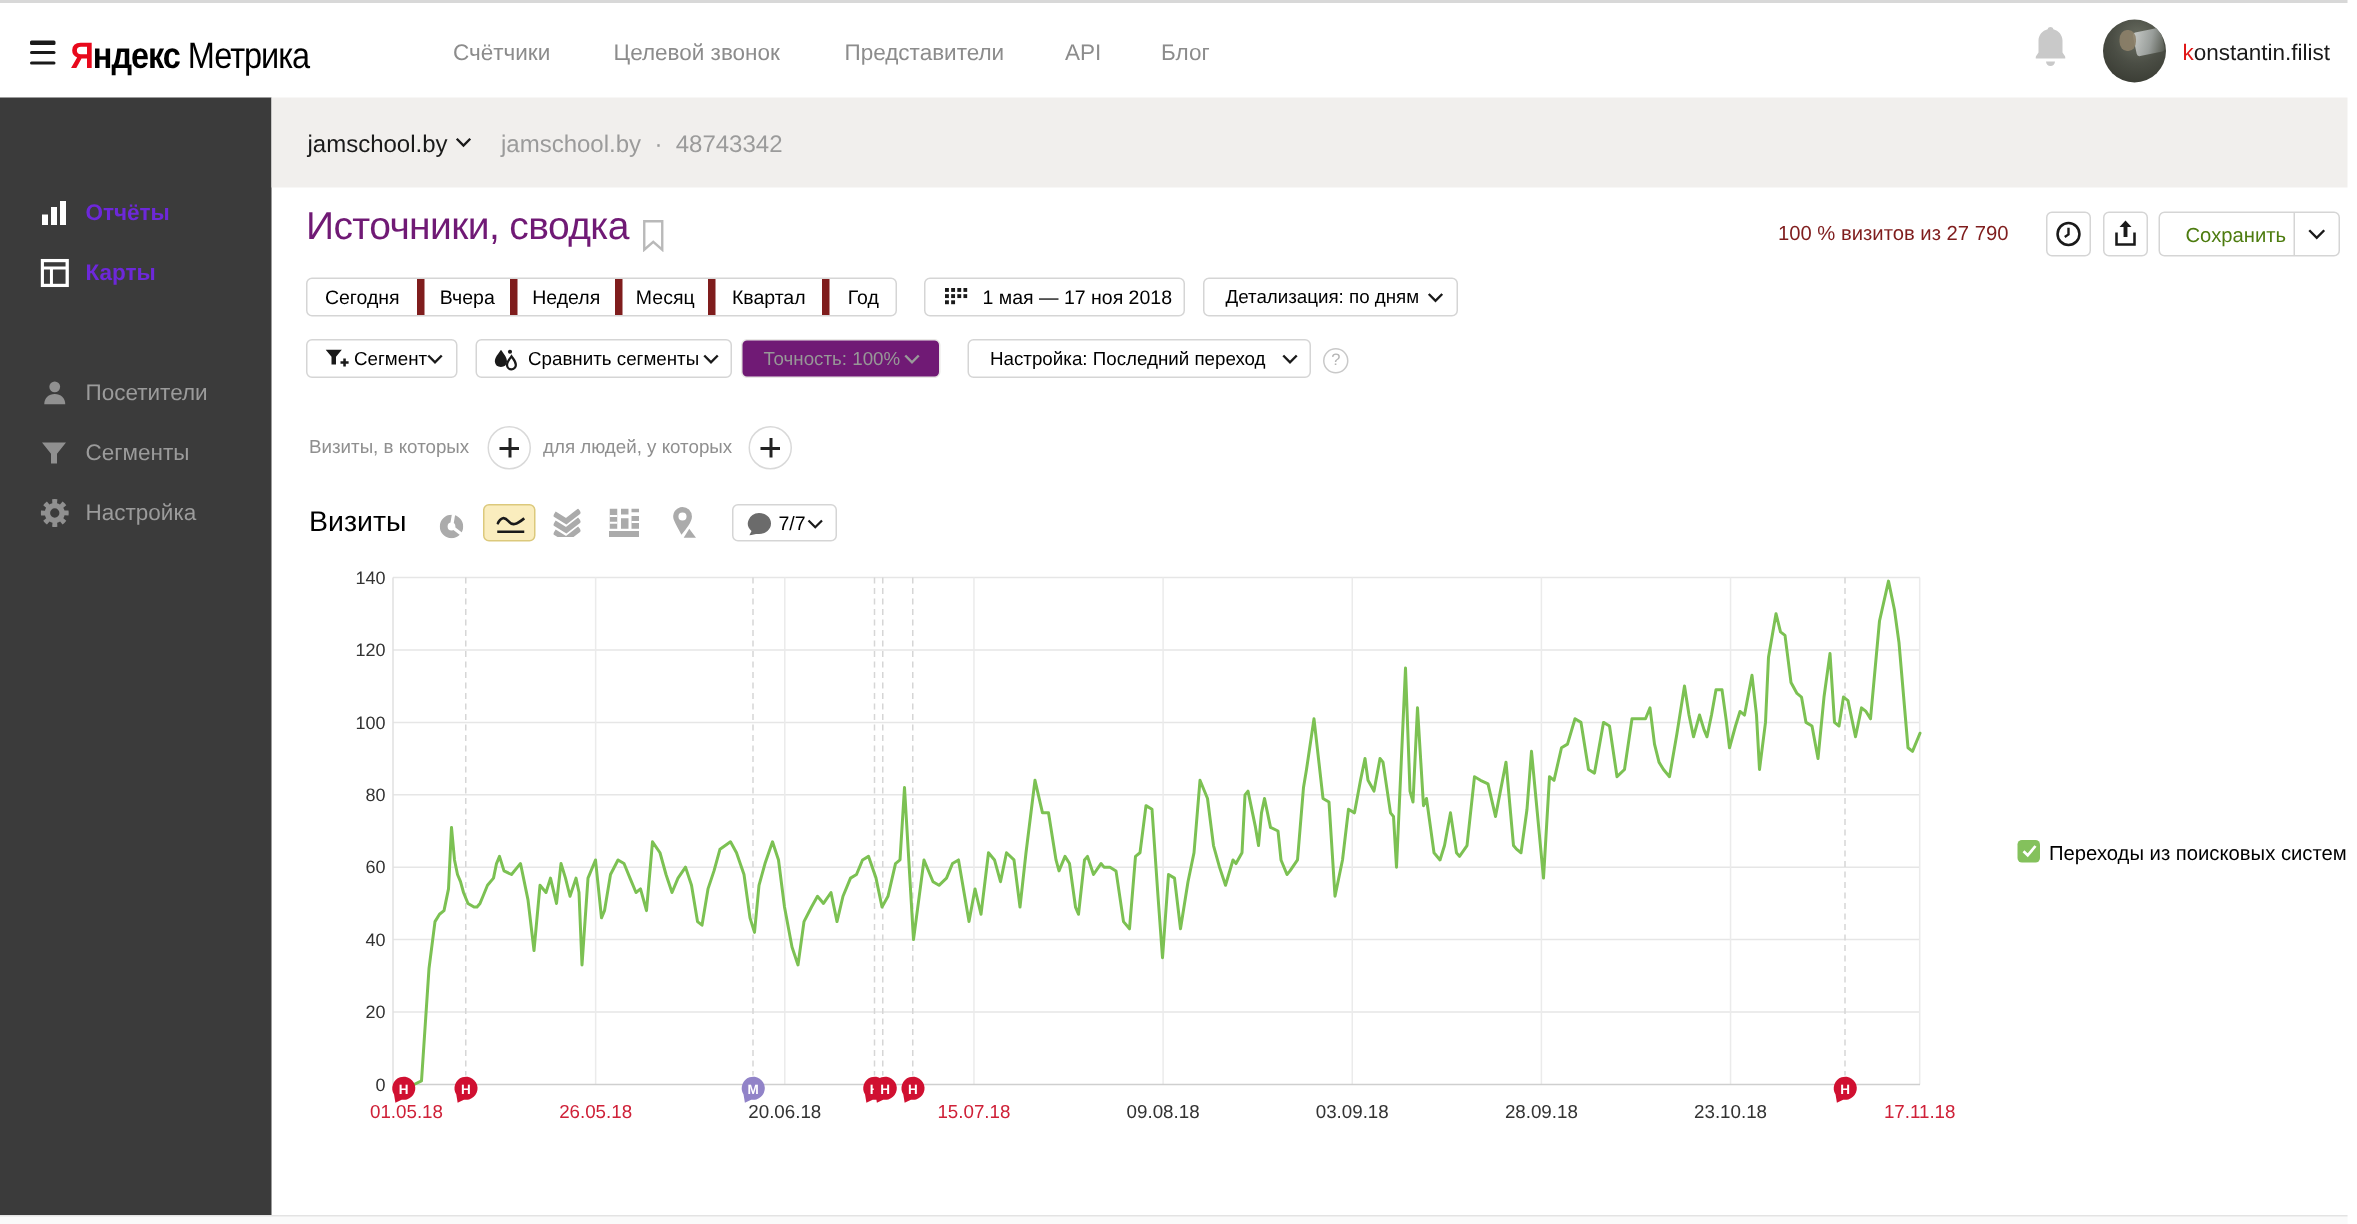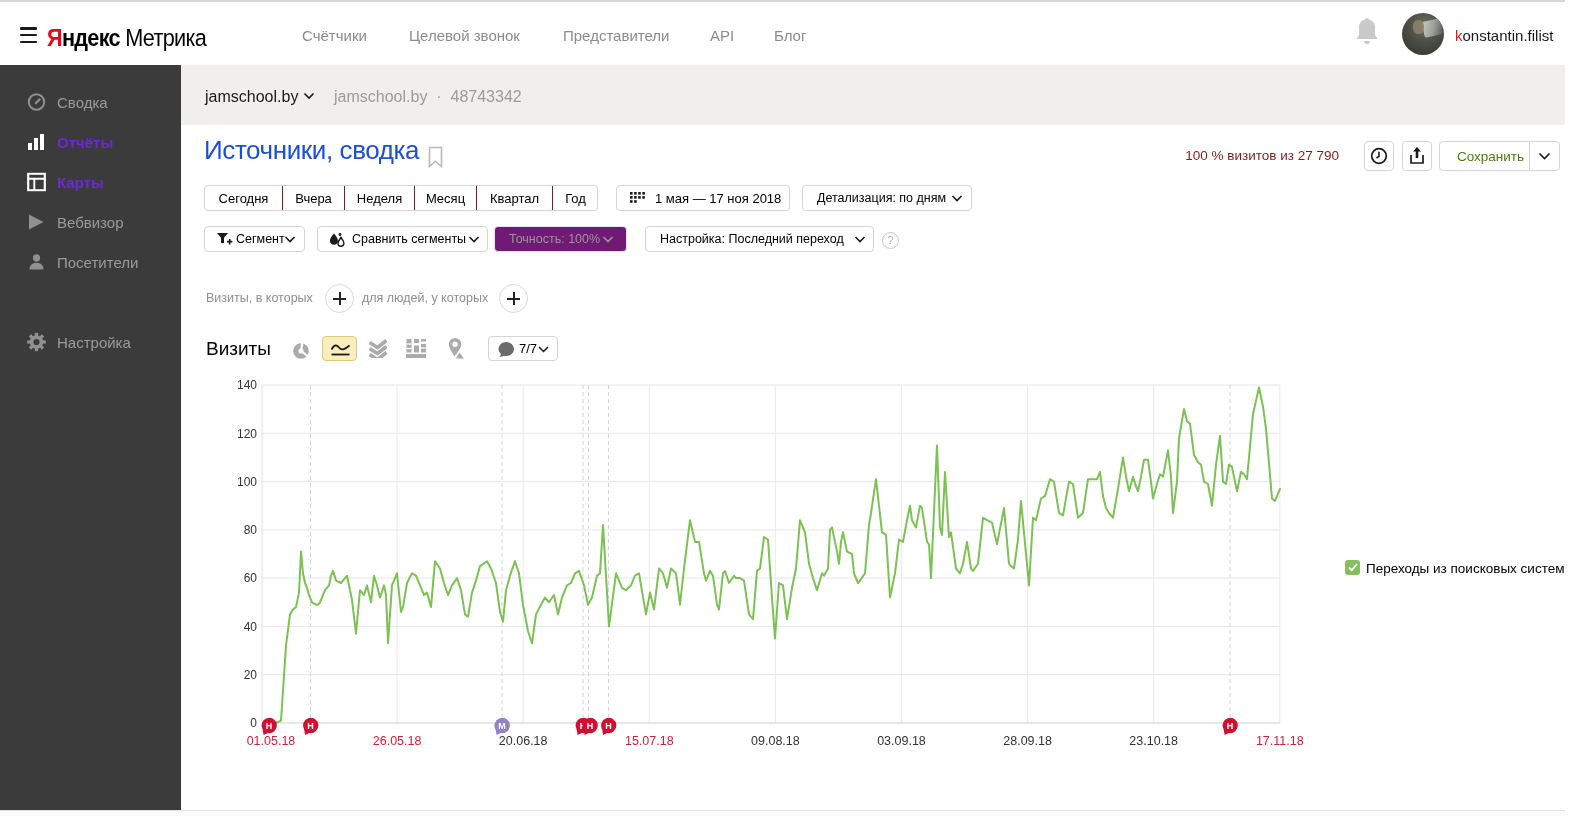--- a/index.html
+++ b/index.html
@@ -17,30 +17,30 @@
 .avatar:after{content:"";position:absolute;left:21px;top:7px;width:19px;height:16px;background:linear-gradient(115deg,#d9dcdb 0%,#a5aaa8 55%,#565a50 100%);transform:rotate(-12deg);border-radius:2px;opacity:.85}
 .avatar:before{content:"";position:absolute;left:11px;top:7px;width:11px;height:14px;background:#8d8169;border-radius:45%;z-index:2;opacity:.9}
 .sidebar{left:0;top:65px;width:181px;height:745px;background:#3b3b3b}
 .sideitem{left:0;width:181px;height:40px;color:#9b9b9b;font-size:15px}
 .sideitem .lbl{position:absolute;left:57px;top:50%;transform:translateY(-50%)}
 .sideitem.on{color:#6d28d9;font-weight:700}
 .sideitem svg{position:absolute;left:27px;top:50%;transform:translateY(-50%)}
 .crumbbar{left:181px;top:65px;width:1390px;height:60px;background:#f1efed}
 .crumb1{left:205px;top:88px;font-size:16px;color:#1a1a1a}
 .crumb2{left:334px;top:88px;font-size:16px;color:#9b9b9b}
-.title{left:204px;top:135px;font-size:26px;letter-spacing:-0.4px;color:#1d4ed8}
+.title{left:204px;top:135px;font-size:26px;letter-spacing:-0.4px;color:#701a75}
 .visits100{right:226px;top:148px;font-size:13.5px;color:#7f1d1d;white-space:nowrap}
 .icobtn{width:28px;height:28px;border:1px solid #d5d5d5;border-radius:4px;background:#fff}
 .savebtn{left:1439px;top:141px;width:119px;height:28px;border:1px solid #d5d5d5;border-radius:4px;background:#fff;font-size:14px;color:#4d7c0f}
 .savebtn .txt{position:absolute;left:17px;top:6.5px;font-size:13.5px}
 .savebtn .div{position:absolute;left:89px;top:0;width:1px;height:28px;background:#d5d5d5}
 .btn{position:absolute;height:26px;border:1px solid #d5d5d5;border-radius:4px;background:#fff;font-size:13px;color:#000;box-sizing:border-box}
 .btn .c{position:absolute;top:50%;transform:translateY(-50%);white-space:nowrap}
 .grp{position:absolute;left:204px;top:185px;height:26px;border:1px solid #d5d5d5;border-radius:4px;background:#fff;box-sizing:border-box}
-.grp .seg{position:absolute;top:0;height:24px;border-right:1px solid #7f1d1d;box-sizing:border-box;font-size:13px;color:#000}
+.grp .seg{position:absolute;top:0;height:24px;border-right:5px solid #7f1d1d;box-sizing:border-box;font-size:13px;color:#000}
 .grp .seg span{position:absolute;top:50%;left:50%;transform:translate(-50%,-50%);white-space:nowrap}
 .graybtn{background:#701a75;border-color:#e9e8e6;color:#979797}
 .fl{left:206px;top:291px;font-size:12.5px;color:#8f8f8f}
 .pluscirc{width:27px;height:27px;border:1px solid #d9d9d9;border-radius:50%;background:#fff}
 .pluscirc:after{content:"";position:absolute;left:7px;top:12.5px;width:13px;height:2px;background:#222}
 .pluscirc:before{content:"";position:absolute;left:12.5px;top:7px;width:2px;height:13px;background:#222}
 .vtitle{left:206px;top:338px;font-size:19px;color:#000}
 .ybox{left:322px;top:336px;width:35px;height:25px;background:#faedbe;border:1px solid #dcc97c;border-radius:4px;box-sizing:border-box}
 .bub{left:488px;top:336px;width:70px;height:25px;border:1px solid #d5d5d5;border-radius:4px;background:#fff;box-sizing:border-box;font-size:13px;color:#000}
 .legend{left:1345px;top:560px;font-size:13.5px;color:#000}
@@ -63,54 +63,47 @@
 <div class="abs nav" style="left:563px">Представители</div>
 <div class="abs nav" style="left:710px">API</div>
 <div class="abs nav" style="left:774px">Блог</div>
 <svg class="abs" style="left:1357px;top:15px" width="20" height="34" viewBox="0 0 20 34">
       <path fill="#c9c9c9" d="M10 3c.9 0 1.7.6 1.9 1.5C15.4 5.4 18 8.4 18 12v8l2 3v1H0v-1l2-3v-8c0-3.6 2.6-6.6 6.1-7.5C8.3 3.6 9.1 3 10 3z"></path>
       <path fill="#c9c9c9" d="M7 26h6c0 1.7-1.3 3-3 3s-3-1.3-3-3z"></path>
     </svg>
 <div class="abs avatar"></div>
 <div class="abs uname" style="left:1455px"><b>k</b>onstantin.filist</div>
 <div class="abs sidebar"></div>
-<div class="abs sideitem" style="top:82px">
- <svg width="19" height="19" viewBox="0 0 19 19">
-        <circle cx="9.5" cy="9.5" r="7.7" fill="none" stroke="#909090" stroke-width="2"></circle>
-        <path d="M8.2 11.3 L13.2 6.4" stroke="#909090" stroke-width="2.2" fill="none"></path>
-      </svg>
- <span class="lbl">Сводка</span>
-    </div>
 <div class="abs sideitem on" style="top:122px">
  <svg width="18" height="18" viewBox="0 0 18 18">
         <rect x="1" y="10" width="4" height="7" fill="#fff"></rect>
         <rect x="7" y="5" width="4" height="12" fill="#fff"></rect>
         <rect x="13" y="1" width="4" height="16" fill="#fff"></rect>
       </svg>
  <span class="lbl">Отчёты</span>
     </div>
 <div class="abs sideitem on" style="top:162px">
  <svg width="19" height="19" viewBox="0 0 19 19">
         <rect x="1.2" y="1.2" width="16.6" height="16.6" fill="none" stroke="#fff" stroke-width="2.2"></rect>
         <path d="M1.5 6.2 H17.5 M7.3 6.2 V17.5" stroke="#fff" stroke-width="2" fill="none"></path>
       </svg>
  <span class="lbl">Карты</span>
     </div>
-<div class="abs sideitem" style="top:202px">
- <svg width="18" height="18" viewBox="0 0 18 18">
-        <path d="M2 1.5 L16.5 9 L2 16.5 Z" fill="#909090"></path>
-      </svg>
- <span class="lbl">Вебвизор</span>
-    </div>
 <div class="abs sideitem" style="top:242px">
  <svg width="19" height="19" viewBox="0 0 19 19">
         <circle cx="9.5" cy="5.4" r="3.6" fill="#909090"></circle>
         <path d="M2.5 17c0-4.2 3-6.8 7-6.8s7 2.6 7 6.8z" fill="#909090"></path>
       </svg>
  <span class="lbl">Посетители</span>
+    </div>
+<div class="abs sideitem" style="top:282px">
+ <svg width="18" height="18" viewBox="0 0 18 18">
+        <path d="M1 2 L17 2 L11 9.5 L11 16 L7 16 L7 9.5 Z" fill="#909090"></path>
+      </svg>
+ <span class="lbl">Сегменты</span>
     </div>
 <div class="abs sideitem" style="top:322px">
  <svg width="19" height="19" viewBox="0 0 19 19">
         <path fill="#909090" fill-rule="evenodd" d="M7.76 0.36 A9.3 9.3 0 0 1 11.24 0.36 L11.01 2.97 A6.7 6.7 0 0 1 12.96 3.76 L14.73 1.81 L14.73 1.81 A9.3 9.3 0 0 1 17.19 4.27 L15.19 5.95 A6.7 6.7 0 0 1 16.00 7.88 L18.64 7.76 L18.64 7.76 A9.3 9.3 0 0 1 18.64 11.24 L16.03 11.01 A6.7 6.7 0 0 1 15.24 12.96 L17.19 14.73 L17.19 14.73 A9.3 9.3 0 0 1 14.73 17.19 L13.05 15.19 A6.7 6.7 0 0 1 11.12 16.00 L11.24 18.64 L11.24 18.64 A9.3 9.3 0 0 1 7.76 18.64 L7.99 16.03 A6.7 6.7 0 0 1 6.04 15.24 L4.27 17.19 L4.27 17.19 A9.3 9.3 0 0 1 1.81 14.73 L3.81 13.05 A6.7 6.7 0 0 1 3.00 11.12 L0.36 11.24 L0.36 11.24 A9.3 9.3 0 0 1 0.36 7.76 L2.97 7.99 A6.7 6.7 0 0 1 3.76 6.04 L1.81 4.27 L1.81 4.27 A9.3 9.3 0 0 1 4.27 1.81 L5.95 3.81 A6.7 6.7 0 0 1 7.88 3.00 L7.76 0.36 Z M12.60 9.5 A3.1 3.1 0 1 0 6.40 9.5 A3.1 3.1 0 1 0 12.60 9.5 Z"></path>
       </svg>
  <span class="lbl">Настройка</span>
     </div>
 <div class="abs crumbbar"></div>
 <div class="abs crumb1">jamschool.by
  <svg style="vertical-align:2px" width="12" height="8" viewBox="0 0 12 8">

